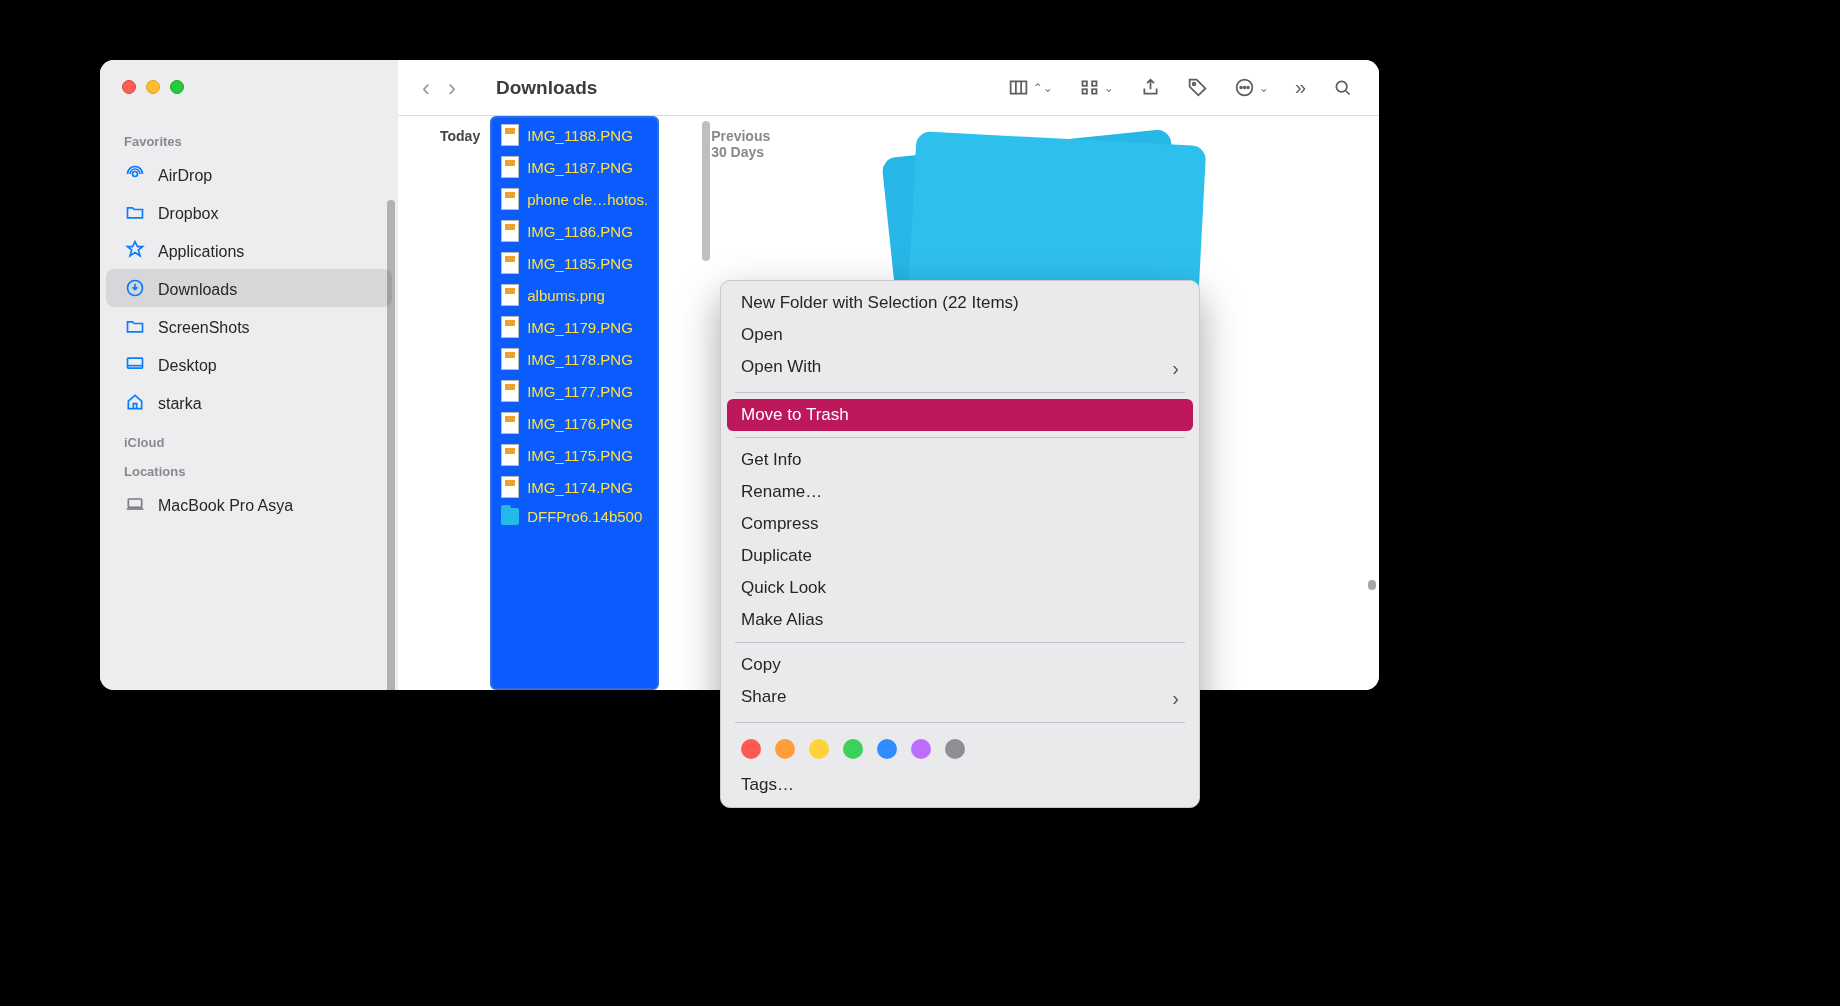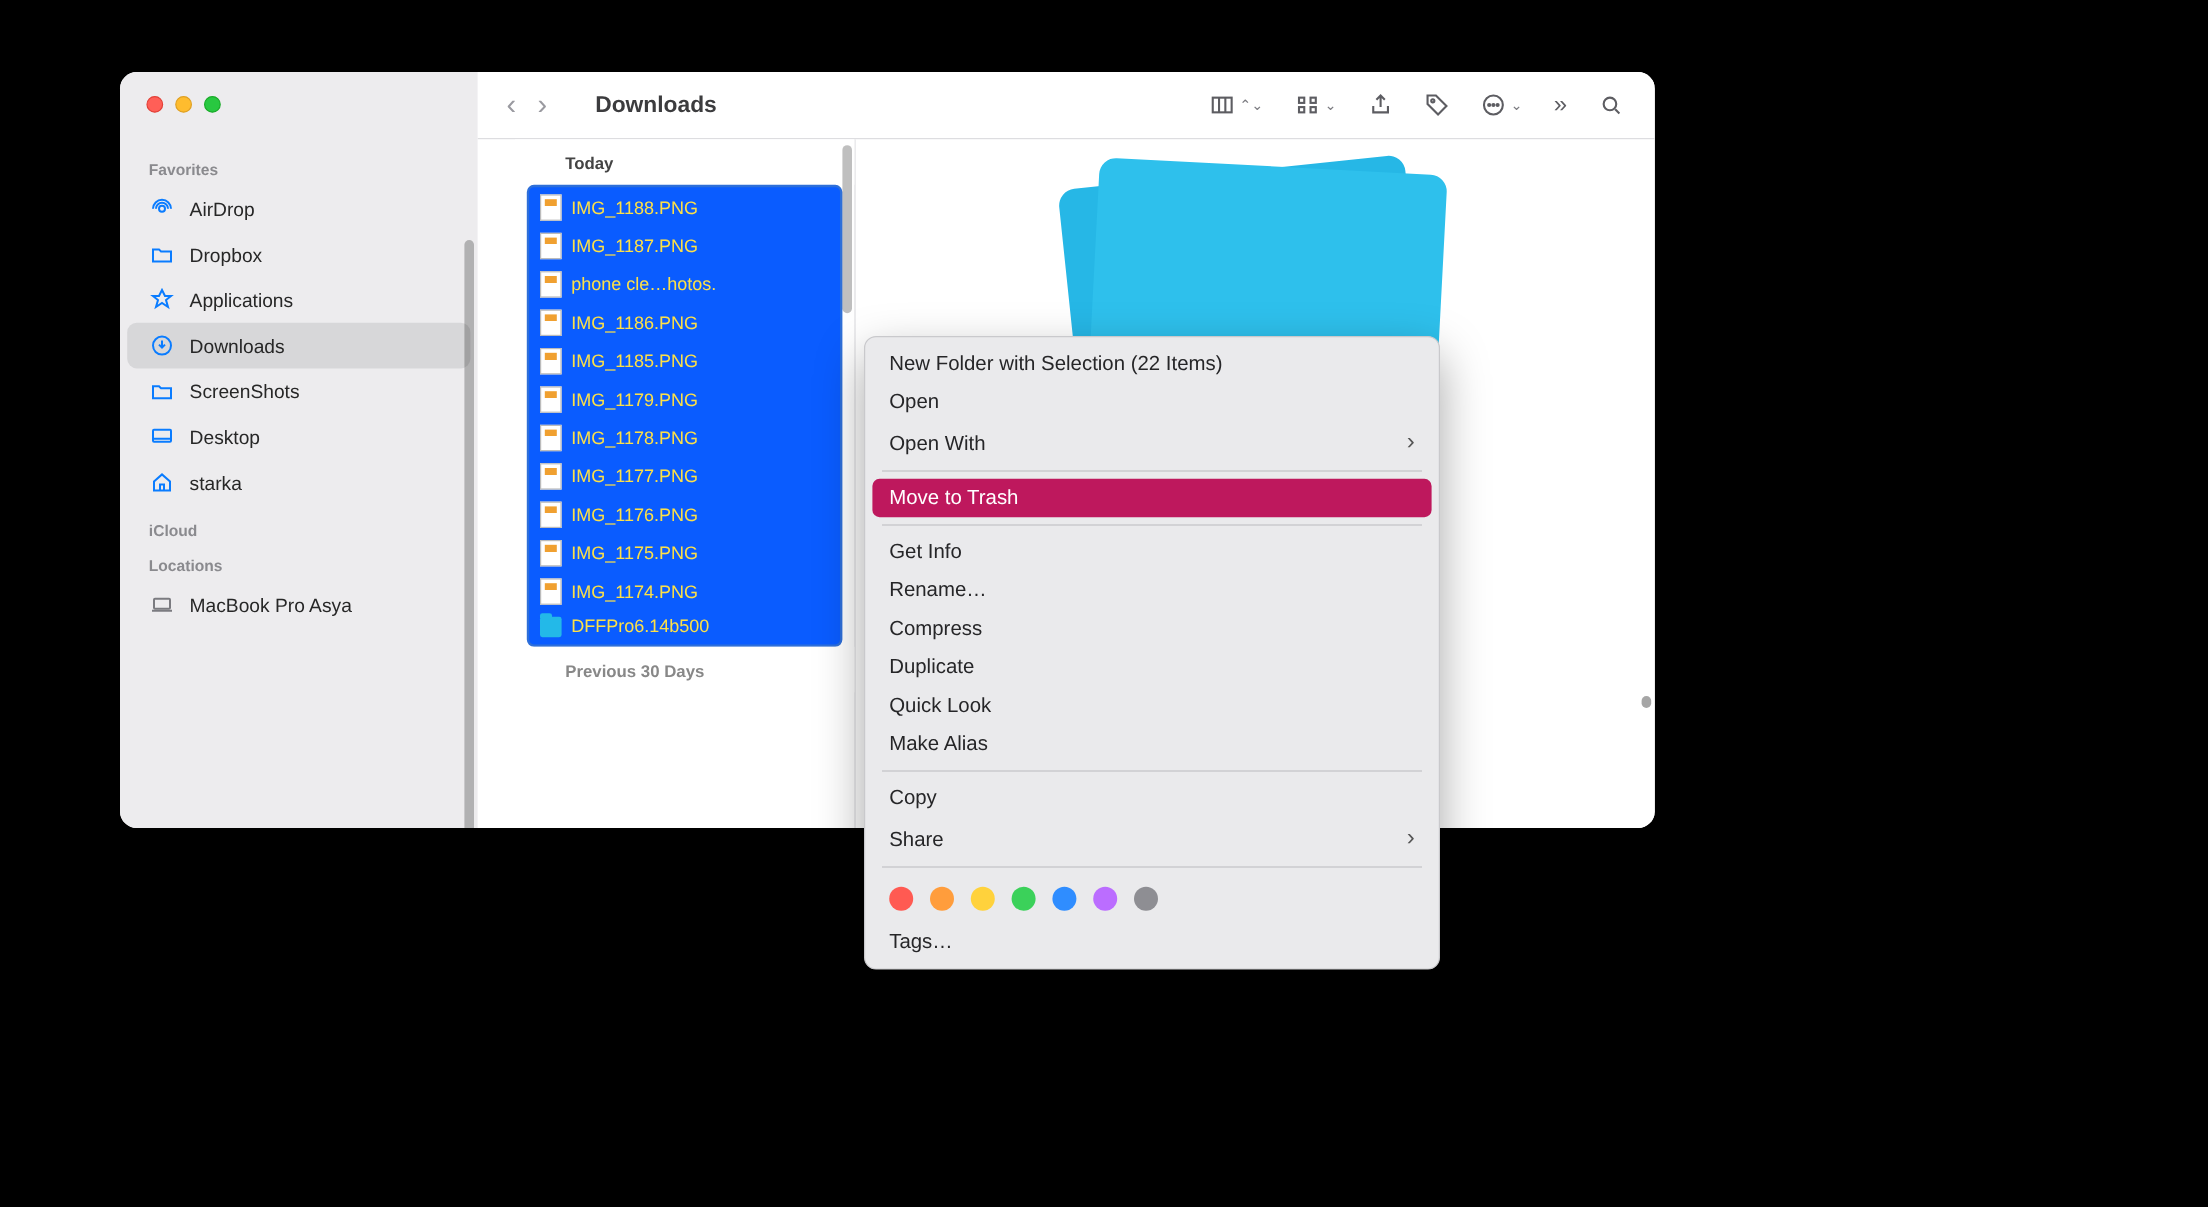--- a/index.html
+++ b/index.html
@@ -67,23 +67,22 @@
   .nav-btns span{font-size:24px;color:#9a9aa0;cursor:default;padding:2px 6px;}
   .title{font-size:19px;font-weight:700;color:#3c3c3e;}
   .tb-spacer{flex:1;}
   .tb-item{display:flex;align-items:center;gap:4px;font-size:18px;color:#5d5d62;padding:4px 8px;cursor:default;}
   .tb-item svg{width:21px;height:21px;}
   .tb-item .chev{font-size:12px;color:#7b7b80;}
 
   .content{flex:1;display:flex;overflow:hidden;}
   .filecol{
     width:315px;border-right:1px solid #dedee1;
-    display:flex;flex-direction:column;
+    display:flex;flex-direction:row;
     position:relative;
-    padding-left:31px;
   }
   .filecol .scroll-thumb{
     position:absolute;right:2px;top:5px;width:8px;height:140px;
     background:rgba(0,0,0,0.25);border-radius:4px;
   }
   .group-hdr{
     font-size:14px;font-weight:700;color:#444;
     padding:12px 0 10px 42px;background:#fff;
   }
   .file-sel-box{
@@ -136,21 +135,21 @@
     width:480px;
     background:#eaeaec;
     border:1px solid #c9c9cc;
     border-radius:10px;
     box-shadow:0 16px 40px rgba(0,0,0,0.35);
     padding:6px 0;
     font-size:17px;color:#262628;
   }
   .ctx-item{
     padding:6px 20px;
-    display:flex;align-items:flex-end;justify-content:space-between;
+    display:flex;align-items:flex-start;justify-content:space-between;
     cursor:default;
   }
   .ctx-item.hl{background:#be185d;color:#fff;margin:0 6px;border-radius:6px;padding:6px 14px;}
   .ctx-sep{height:1px;background:#c2c2c6;margin:6px 14px;}
   .ctx .sub::after{content:"›";font-size:20px;color:#555;}
   .ctx-tags{display:flex;gap:14px;padding:10px 20px;}
   .ctx-tags span{width:20px;height:20px;border-radius:50%;display:block;}
   .tg-r{background:#ff5a52;} .tg-o{background:#ff9d3c;} .tg-y{background:#ffd23c;}
   .tg-g{background:#3bd15a;} .tg-b{background:#2f8dff;} .tg-p{background:#bb6dff;}
   .tg-gr{background:#8e8e93;}
@@ -332,20 +331,26 @@
           <div class="file-row">
               <span class="thumb">
                 <span class="inner"></span>
               </span>
               <span>IMG_1185.PNG</span>
             </div>
           <div class="file-row">
               <span class="thumb">
                 <span class="inner"></span>
               </span>
+              <span>albums.png</span>
+            </div>
+          <div class="file-row">
+              <span class="thumb">
+                <span class="inner"></span>
+              </span>
               <span>IMG_1179.PNG</span>
             </div>
           <div class="file-row">
               <span class="thumb">
                 <span class="inner"></span>
               </span>
               <span>IMG_1178.PNG</span>
             </div>
           <div class="file-row">
               <span class="thumb">

